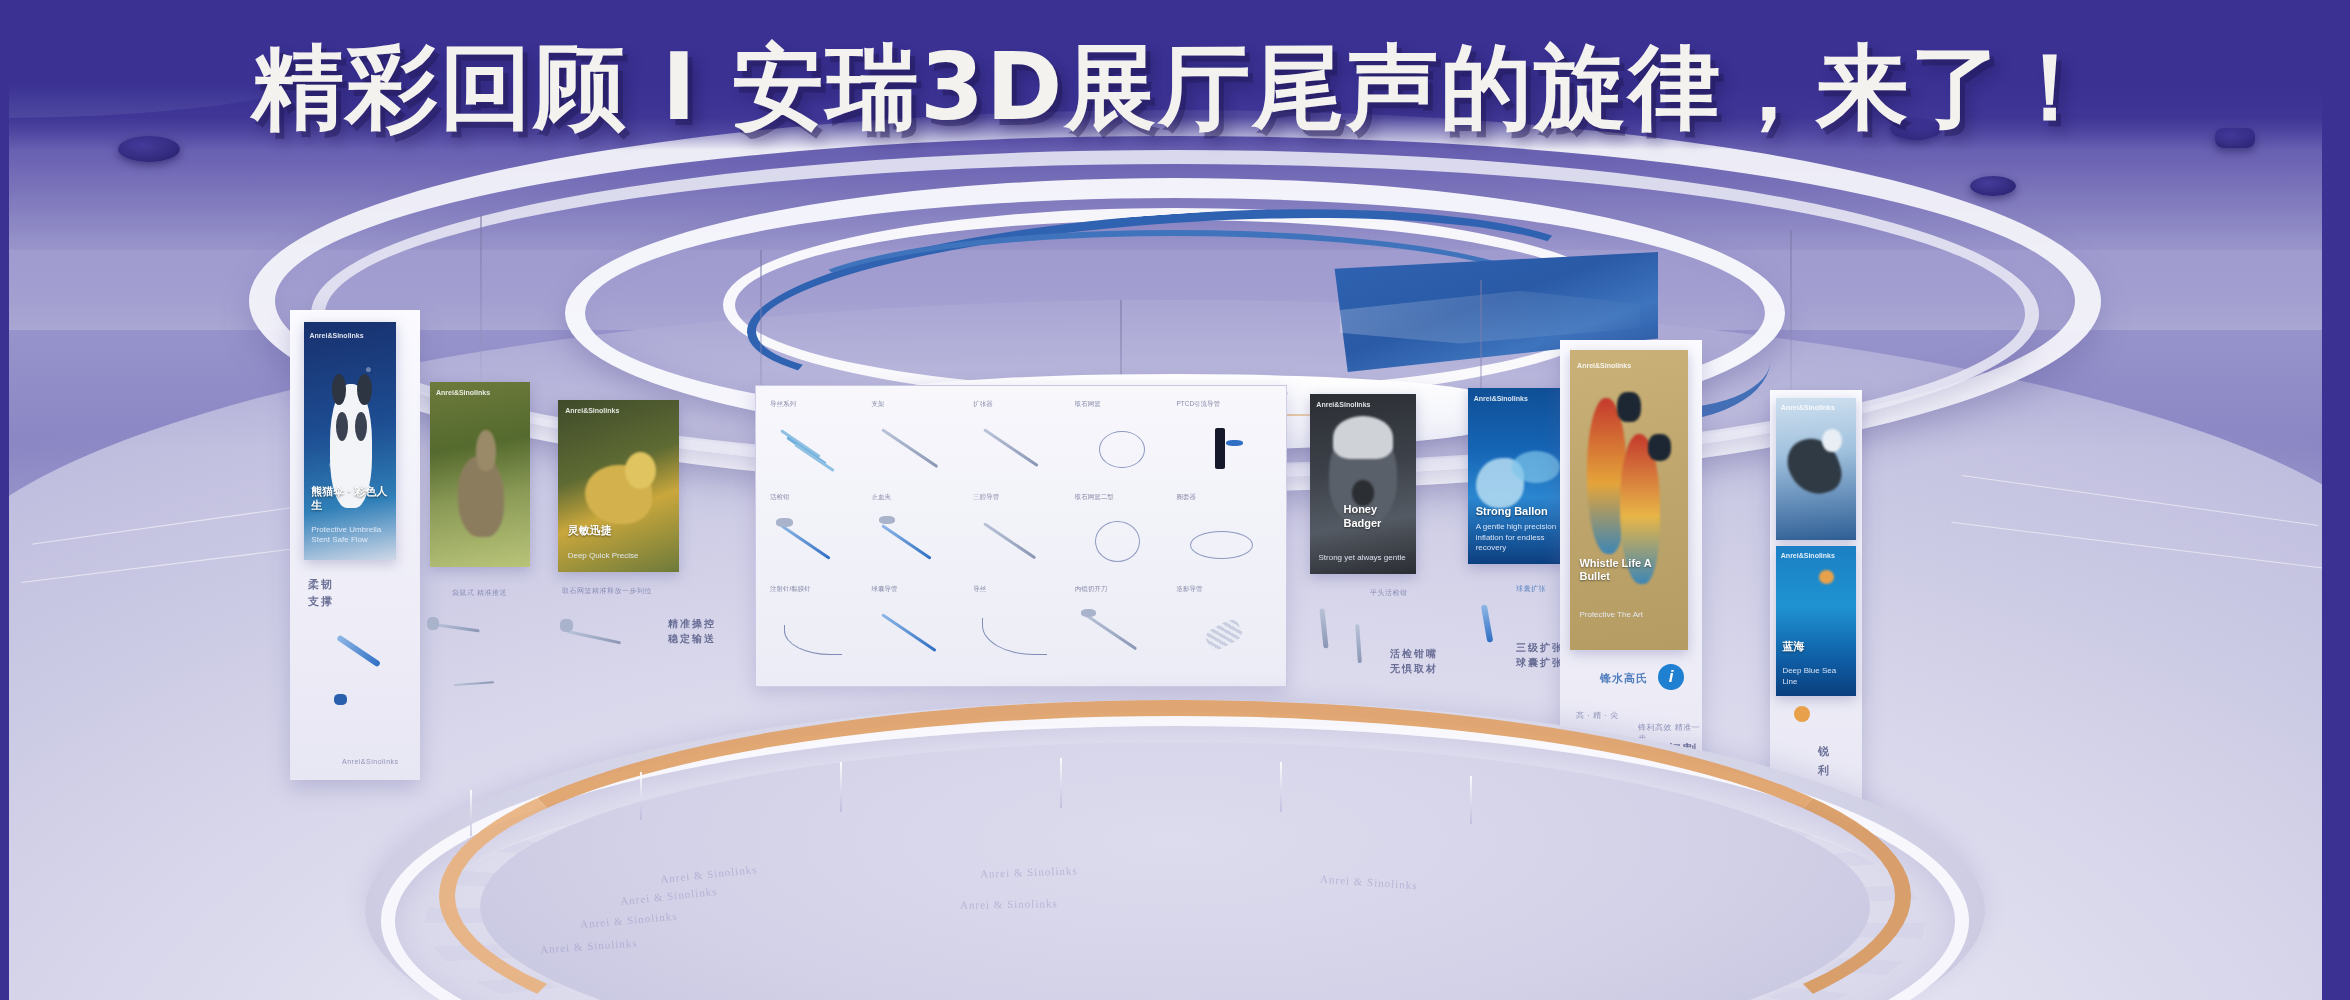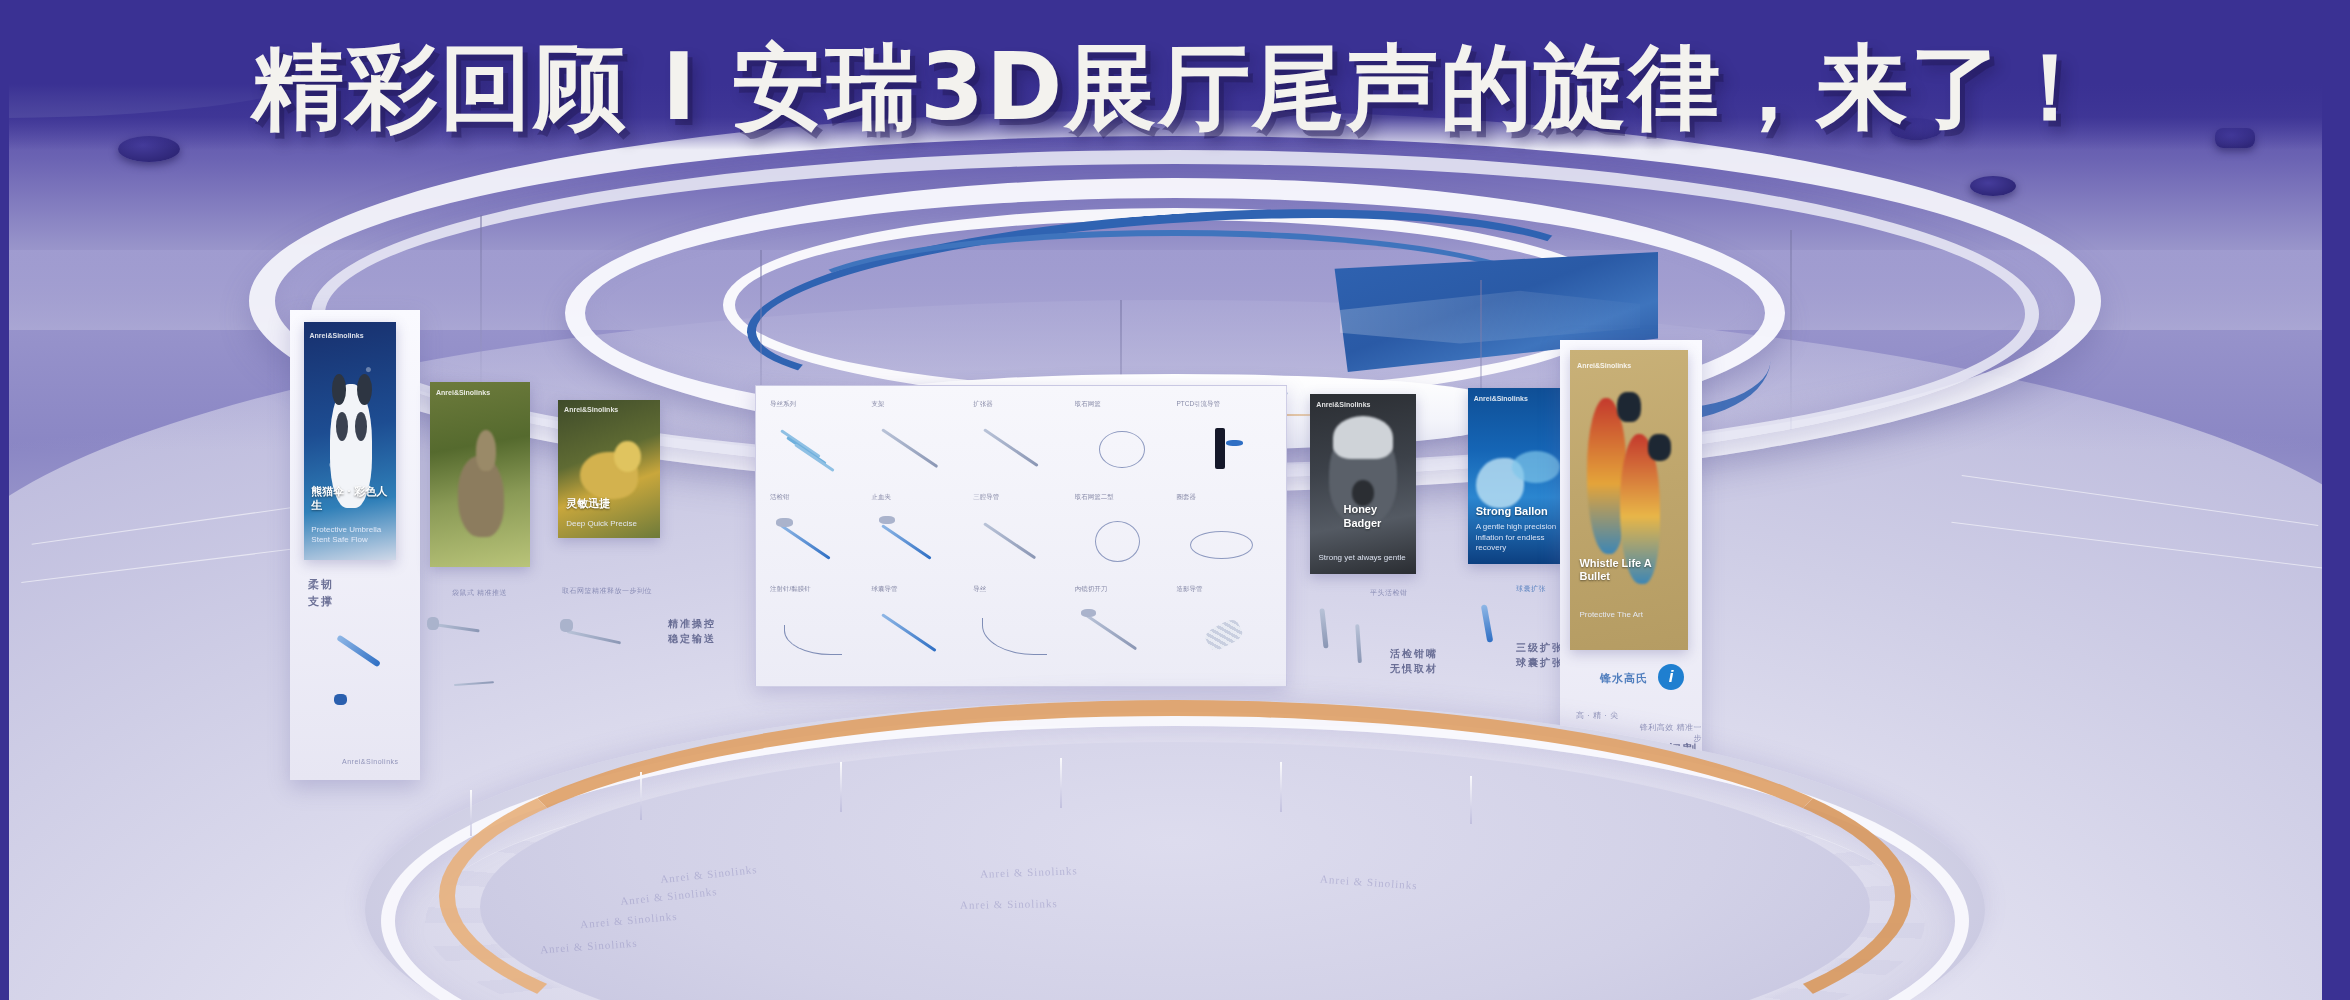--- a/index.html
+++ b/index.html
@@ -187,21 +187,21 @@
     border:1.6px solid #8e9ac0;border-radius:50%;}
   .dev-curve{position:absolute;left:10%;top:28%;width:74%;height:52%;
     border-bottom:1.6px solid #7f8db6;border-left:1.6px solid #7f8db6;border-radius:0 0 0 80%;}
   .dev-black{position:absolute;left:42%;top:8%;width:13%;height:72%;background:#15182a;border-radius:2px;}
   .dev-tip{position:absolute;width:26%;height:16%;background:#aab3cc;border-radius:40%;}
   .dev-screw{position:absolute;left:30%;top:26%;width:46%;height:40%;
     background:repeating-linear-gradient(58deg,#c9cfe0 0 3px,#e8ebf3 3px 6px);border-radius:30%;transform:rotate(-28deg);}
 
   
   .cap-cn{position:absolute;font-size:11px;font-weight:bold;color:#4e5480;line-height:1.5;opacity:.8;letter-spacing:2px;}
-  .cap-en{position:absolute;font-size:7px;color:#6b70a0;opacity:.7;letter-spacing:.5px;text-align:right;}
+  .cap-en{position:absolute;font-size:7px;color:#6b70a0;opacity:.7;letter-spacing:.5px;}
 
   
   .logo-band{
     position:absolute;left:50%;top:374px;transform:translateX(-50%);
     width:640px;height:76px;border-radius:50%/26px;
     background:linear-gradient(180deg,#ffffff 0%,#f4f5fb 60%,#e4e6f2 100%);
     box-shadow:0 6px 14px rgba(100,96,160,.25);
   }
   .logo-text{
     position:absolute;left:0;right:0;top:8px;text-align:center;
@@ -351,21 +351,21 @@
     </div>
     <div class="cap-en" style="left:152px;top:258px;">袋鼠式 精准推送</div>
     <div class="device" style="left:130px;top:278px;width:72px;height:50px;">
       <div class="dev-rod alt" style="top:30%;width:64%;transform:rotate(8deg);"></div>
       <div class="dev-tip" style="left:-4%;top:18%;width:16%;height:26%;"></div>
     </div>
     <div class="device" style="left:150px;top:336px;width:66px;height:44px;">
       <div class="dev-rod alt" style="top:40%;width:60%;transform:rotate(-4deg);"></div>
     </div>
 
-    <div class="poster art-frog" style="left:258px;top:70px;width:102px;height:138px;">
+    <div class="poster art-frog" style="left:258px;top:70px;width:102px;height:172px;padding-left:19px;">
       <span class="brandtag">Anrei&amp;Sinolinks</span>
       <div class="animal-blob" style="left:22%;top:38%;width:56%;height:34%;background:#d3b24e;border-radius:52% 48% 44% 56%;"></div>
       <div class="animal-blob" style="left:55%;top:30%;width:26%;height:22%;background:#e0c45f;border-radius:50%;"></div>
       <div class="ptitle">灵敏迅捷</div>
       <div class="psub">Deep Quick Precise</div>
     </div>
     <div class="cap-en" style="left:262px;top:256px;">取石网篮精准释放一步到位</div>
     <div class="device" style="left:262px;top:282px;width:78px;height:52px;">
       <div class="dev-rod alt" style="top:34%;width:70%;transform:rotate(12deg);"></div>
       <div class="dev-tip" style="left:-2%;top:14%;width:16%;height:24%;"></div>
@@ -528,20 +528,37 @@
     <div class="cap-en" style="left:16px;top:370px;font-size:8px;">高 · 精 · 尖</div>
     <div class="barchart" style="left:18px;top:386px;height:72px;">
       <div class="bar" style="height:32%;"></div>
       <div class="bar" style="height:55%;"></div>
       <div class="bar" style="height:78%;"></div>
     </div>
     <div class="cap-en" style="left:78px;top:382px;font-size:8px;">锋利高效 精准一步</div>
     <div class="cap-cn" style="left:78px;top:400px;font-size:13px;line-height:1.6;white-space:pre-line;">极致切割 时率功倍</div>
   </div>
 
+  <div class="stand" style="left:1770px;top:390px;width:92px;height:420px;">
+    <div class="poster art-eagle" style="left:6px;top:8px;width:80px;height:142px;">
+      <span class="brandtag">Anrei&amp;Sinolinks</span>
+      <div class="animal-blob" style="left:16%;top:28%;width:62%;height:40%;background:#2f3a45;border-radius:44% 56% 36% 60%;transform:rotate(-18deg);"></div>
+      <div class="animal-blob" style="left:58%;top:22%;width:24%;height:16%;background:#e8eef4;border-radius:50%;"></div>
+      <div class="ptitle"></div>
+    </div>
+    <div class="poster art-sea" style="left:6px;top:156px;width:80px;height:150px;">
+      <span class="brandtag">Anrei&amp;Sinolinks</span>
+      <div class="animal-blob" style="left:54%;top:16%;width:18%;height:9%;background:#e8a14a;border-radius:50%;"></div>
+      <div class="ptitle" style="bottom:28%;">蓝海</div>
+      <div class="psub">Deep Blue Sea Line</div>
+    </div>
+    <div class="badge-i" style="left:24px;top:316px;width:16px;height:16px;font-size:11px;background:#e8a14a;"></div>
+    <div class="cap-cn" style="left:48px;top:352px;font-size:11px;line-height:1.7;white-space:pre-line;">锐
+利</div>
+  </div>
 
   <div class="floor-outer"></div>
   <div class="floor-rim"></div>
   <div class="floor-ticks"></div>
   <div class="floor-inner"></div>
   <div class="floor-band"></div>
 
   <div class="floor-text" style="left:660px;top:868px;transform:rotate(-6deg);">Anrei &amp; Sinolinks</div>
   <div class="floor-text" style="left:620px;top:890px;transform:rotate(-6deg);">Anrei &amp; Sinolinks</div>
   <div class="floor-text" style="left:580px;top:914px;transform:rotate(-5deg);">Anrei &amp; Sinolinks</div>

